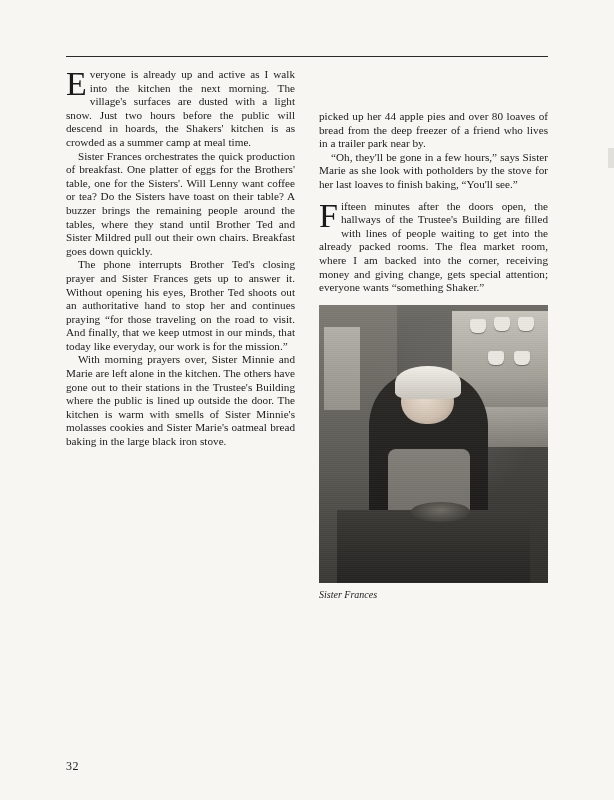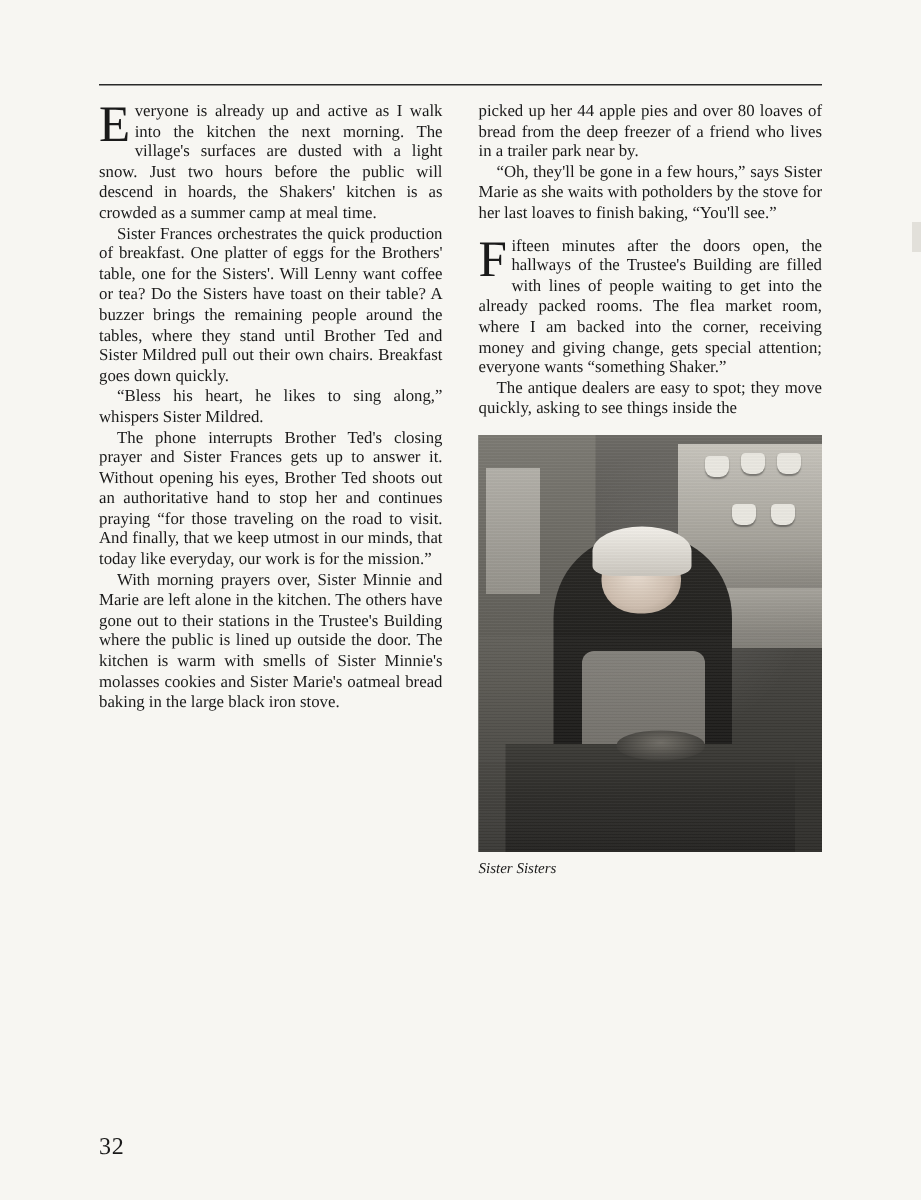--- a/index.html
+++ b/index.html
@@ -39,20 +39,21 @@
     margin: 0;
     font-size: 11.2px;
     line-height: 13.6px;
     text-align: justify;
     text-indent: 12px;
     hyphens: auto;
     -webkit-hyphens: auto;
   }
   p.noindent {
     text-indent: 0;
+    margin-top: 42px;
   }
   .dropcap-para {
     text-indent: 0;
     position: relative;
     min-height: 30px;
   }
   .dropcap {
     float: left;
     font-family: "Liberation Serif", serif;
     font-size: 34px;
@@ -176,21 +177,21 @@
     font-size: 10px;
     line-height: 12px;
     font-style: italic;
     text-indent: 0;
     text-align: left;
   }
   .folio {
     position: absolute;
     left: 66px;
     bottom: 26px;
-    font-size: 16px;
+    font-size: 12px;
     letter-spacing: 0.5px;
   }
   .edge-mark {
     position: absolute;
     right: 0;
     top: 148px;
     width: 6px;
     height: 20px;
     background: #e2e0da;
   }
@@ -201,50 +202,48 @@
 <div class="page">
 
   <div class="rule"></div>
   <div class="edge-mark"></div>
 
   <div class="columns">
 
     <div class="col">
       <p class="dropcap-para"><span class="dropcap">E</span><span>veryone is already up and active as I walk into the kitchen the next morning. The village's surfaces are dusted with a light snow. Just two hours before the public will descend in hoards, the Shakers' kitchen is as crowded as a summer camp at meal time.</span></p>
       <p>Sister Frances orchestrates the quick production of breakfast. One platter of eggs for the Brothers' table, one for the Sisters'. Will Lenny want coffee or tea? Do the Sisters have toast on their table? A buzzer brings the remaining people around the tables, where they stand until Brother Ted and Sister Mildred pull out their own chairs. Breakfast goes down quickly.</p>
-      <p>“Bless his heart, he likes to sing along,” whispers Sister Mildred.</p>
       <p>The phone interrupts Brother Ted's closing prayer and Sister Frances gets up to answer it. Without opening his eyes, Brother Ted shoots out an authoritative hand to stop her and continues praying “for those traveling on the road to visit. And finally, that we keep utmost in our minds, that today like everyday, our work is for the mission.”</p>
       <p>With morning prayers over, Sister Minnie and Marie are left alone in the kitchen. The others have gone out to their stations in the Trustee's Building where the public is lined up outside the door. The kitchen is warm with smells of Sister Minnie's molasses cookies and Sister Marie's oatmeal bread baking in the large black iron stove.</p>
     </div>
 
     <div class="col">
       <p class="noindent">picked up her 44 apple pies and over 80 loaves of bread from the deep freezer of a friend who lives in a trailer park near by.</p>
-      <p>“Oh, they'll be gone in a few hours,” says Sister Marie as she waits with potholders by the stove for her last loaves to finish baking, “You'll see.”</p>
+      <p>“Oh, they'll be gone in a few hours,” says Sister Marie as she look with potholders by the stove for her last loaves to finish baking, “You'll see.”</p>
       <p class="dropcap-para" style="margin-top:8px"><span class="dropcap">F</span><span>ifteen minutes after the doors open, the hallways of the Trustee's Building are filled with lines of people waiting to get into the already packed rooms. The flea market room, where I am backed into the corner, receiving money and giving change, gets special attention; everyone wants “something Shaker.”</span></p>
-      <p>The antique dealers are easy to spot; they move quickly, asking to see things inside the</p>
 
       <div class="photo">
         <div class="frame"></div>
         <div class="ph-wall-left"></div>
         <div class="ph-window"></div>
         <div class="ph-shelf"></div>
         <div class="ph-shelf2"></div>
         <div class="ph-cup" style="right:14px; top:12px;"></div>
         <div class="ph-cup" style="right:38px; top:12px;"></div>
         <div class="ph-cup" style="right:62px; top:14px;"></div>
         <div class="ph-cup" style="right:18px; top:46px;"></div>
         <div class="ph-cup" style="right:44px; top:46px;"></div>
         <div class="ph-figure"></div>
         <div class="ph-apron"></div>
         <div class="ph-face"></div>
         <div class="ph-hair"></div>
         <div class="ph-stove"></div>
         <div class="ph-pan"></div>
         <div class="ph-grain"></div>
       </div>
-      <p class="caption">Sister Sisters</p>
+      <p class="caption">Sister Frances</p>
     </div>
 
   </div>
 
   <div class="folio">32</div>
 
 </div>
 
 </body></html>

